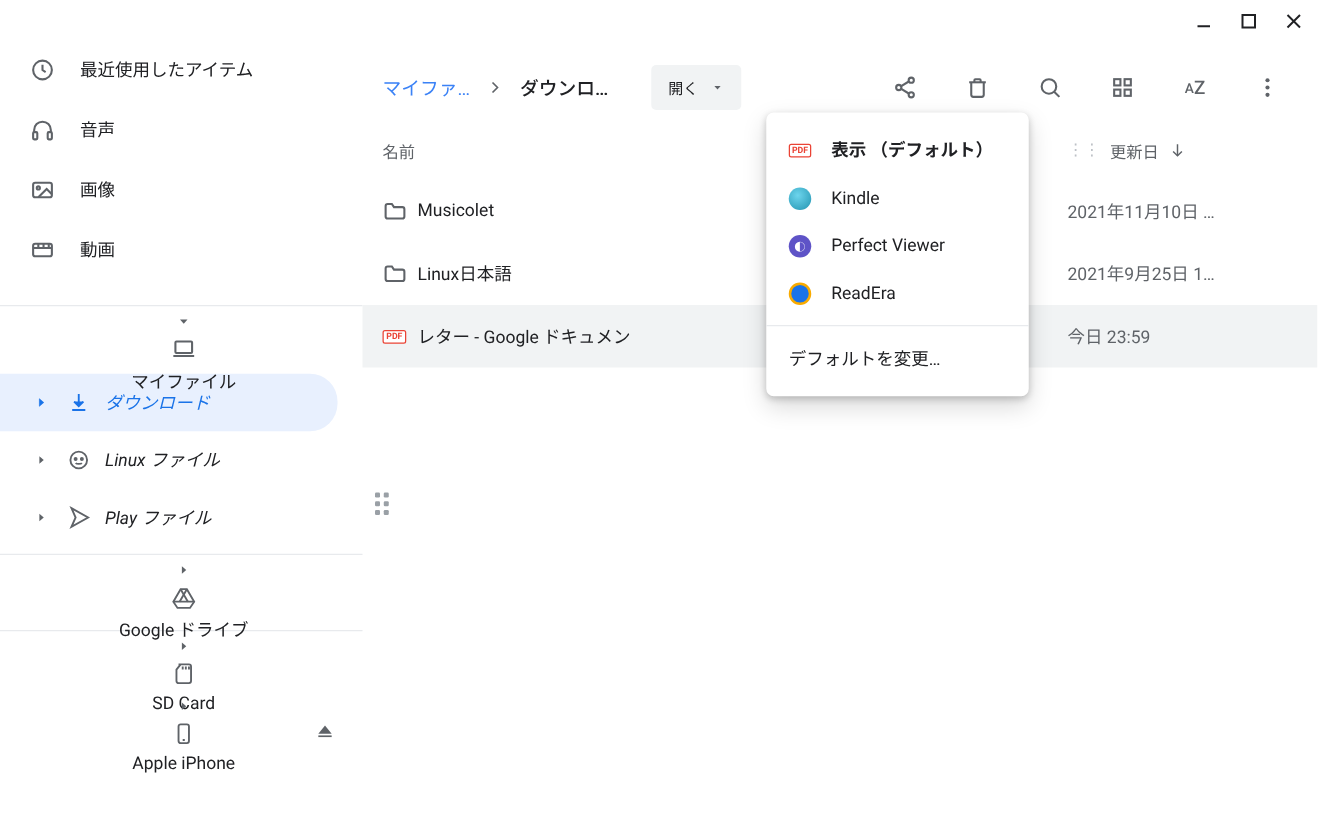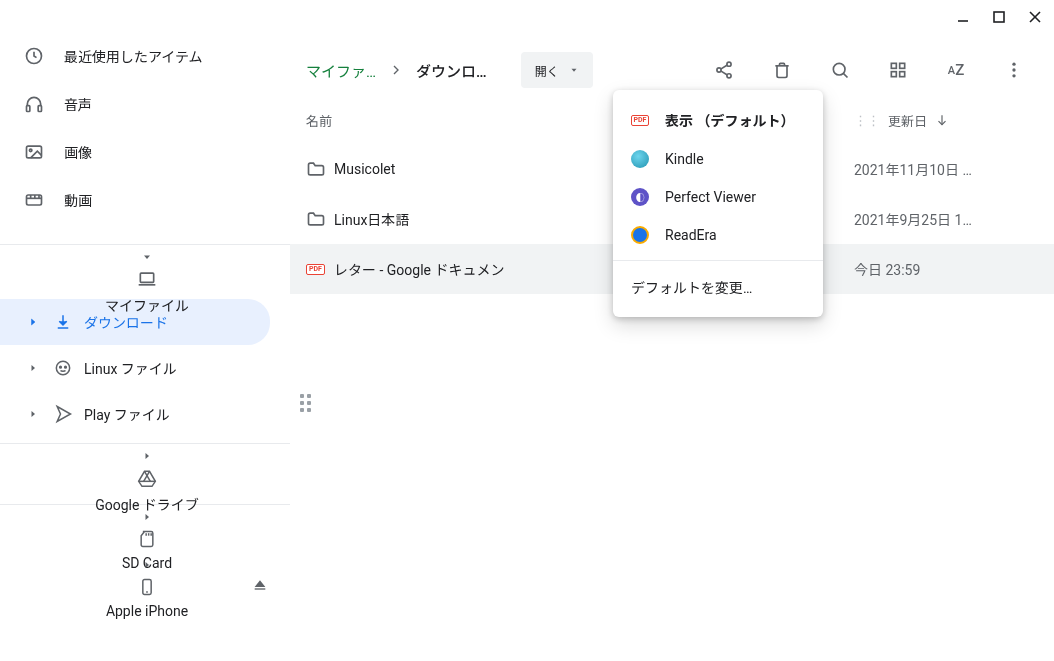--- a/index.html
+++ b/index.html
@@ -75,20 +75,21 @@
   }
   .sb-section .ico {
     width: 30px; display:flex; align-items:center; justify-content:center;
   }
   .sb-sub {
     display: flex;
     align-items: center;
     height: 46px;
     padding-left: 24px;
     gap: 6px;
+    font-style: italic;
   }
   .sb-sub .chev { width:18px; display:flex; align-items:center; justify-content:center;}
   .sb-sub .ico { width:30px; display:flex; align-items:center; justify-content:center;}
   .active-pill {
     background: #e8f0fe;
     color: #1a73e8;
     border-radius: 0 22px 22px 0;
     width: 270px;
   }
   .active-pill .ico svg, .active-pill .chev svg { stroke:#1a73e8; fill:#1a73e8; }
@@ -104,21 +105,21 @@
   
   .toolbar {
     display: flex;
     align-items: center;
     padding: 6px 28px 6px 14px;
     gap: 6px;
     height: 52px;
   }
   .crumb {
     font-size: 15px;
-    color: #15803d;
+    color: #3b82f6;
     padding: 4px 2px;
     max-width: 90px;
     white-space: nowrap;
     overflow: hidden;
     text-overflow: ellipsis;
   }
   .crumb-sep {
     width: 24px; display:flex; align-items:center; justify-content:center;
     color:#5f6368;
   }

